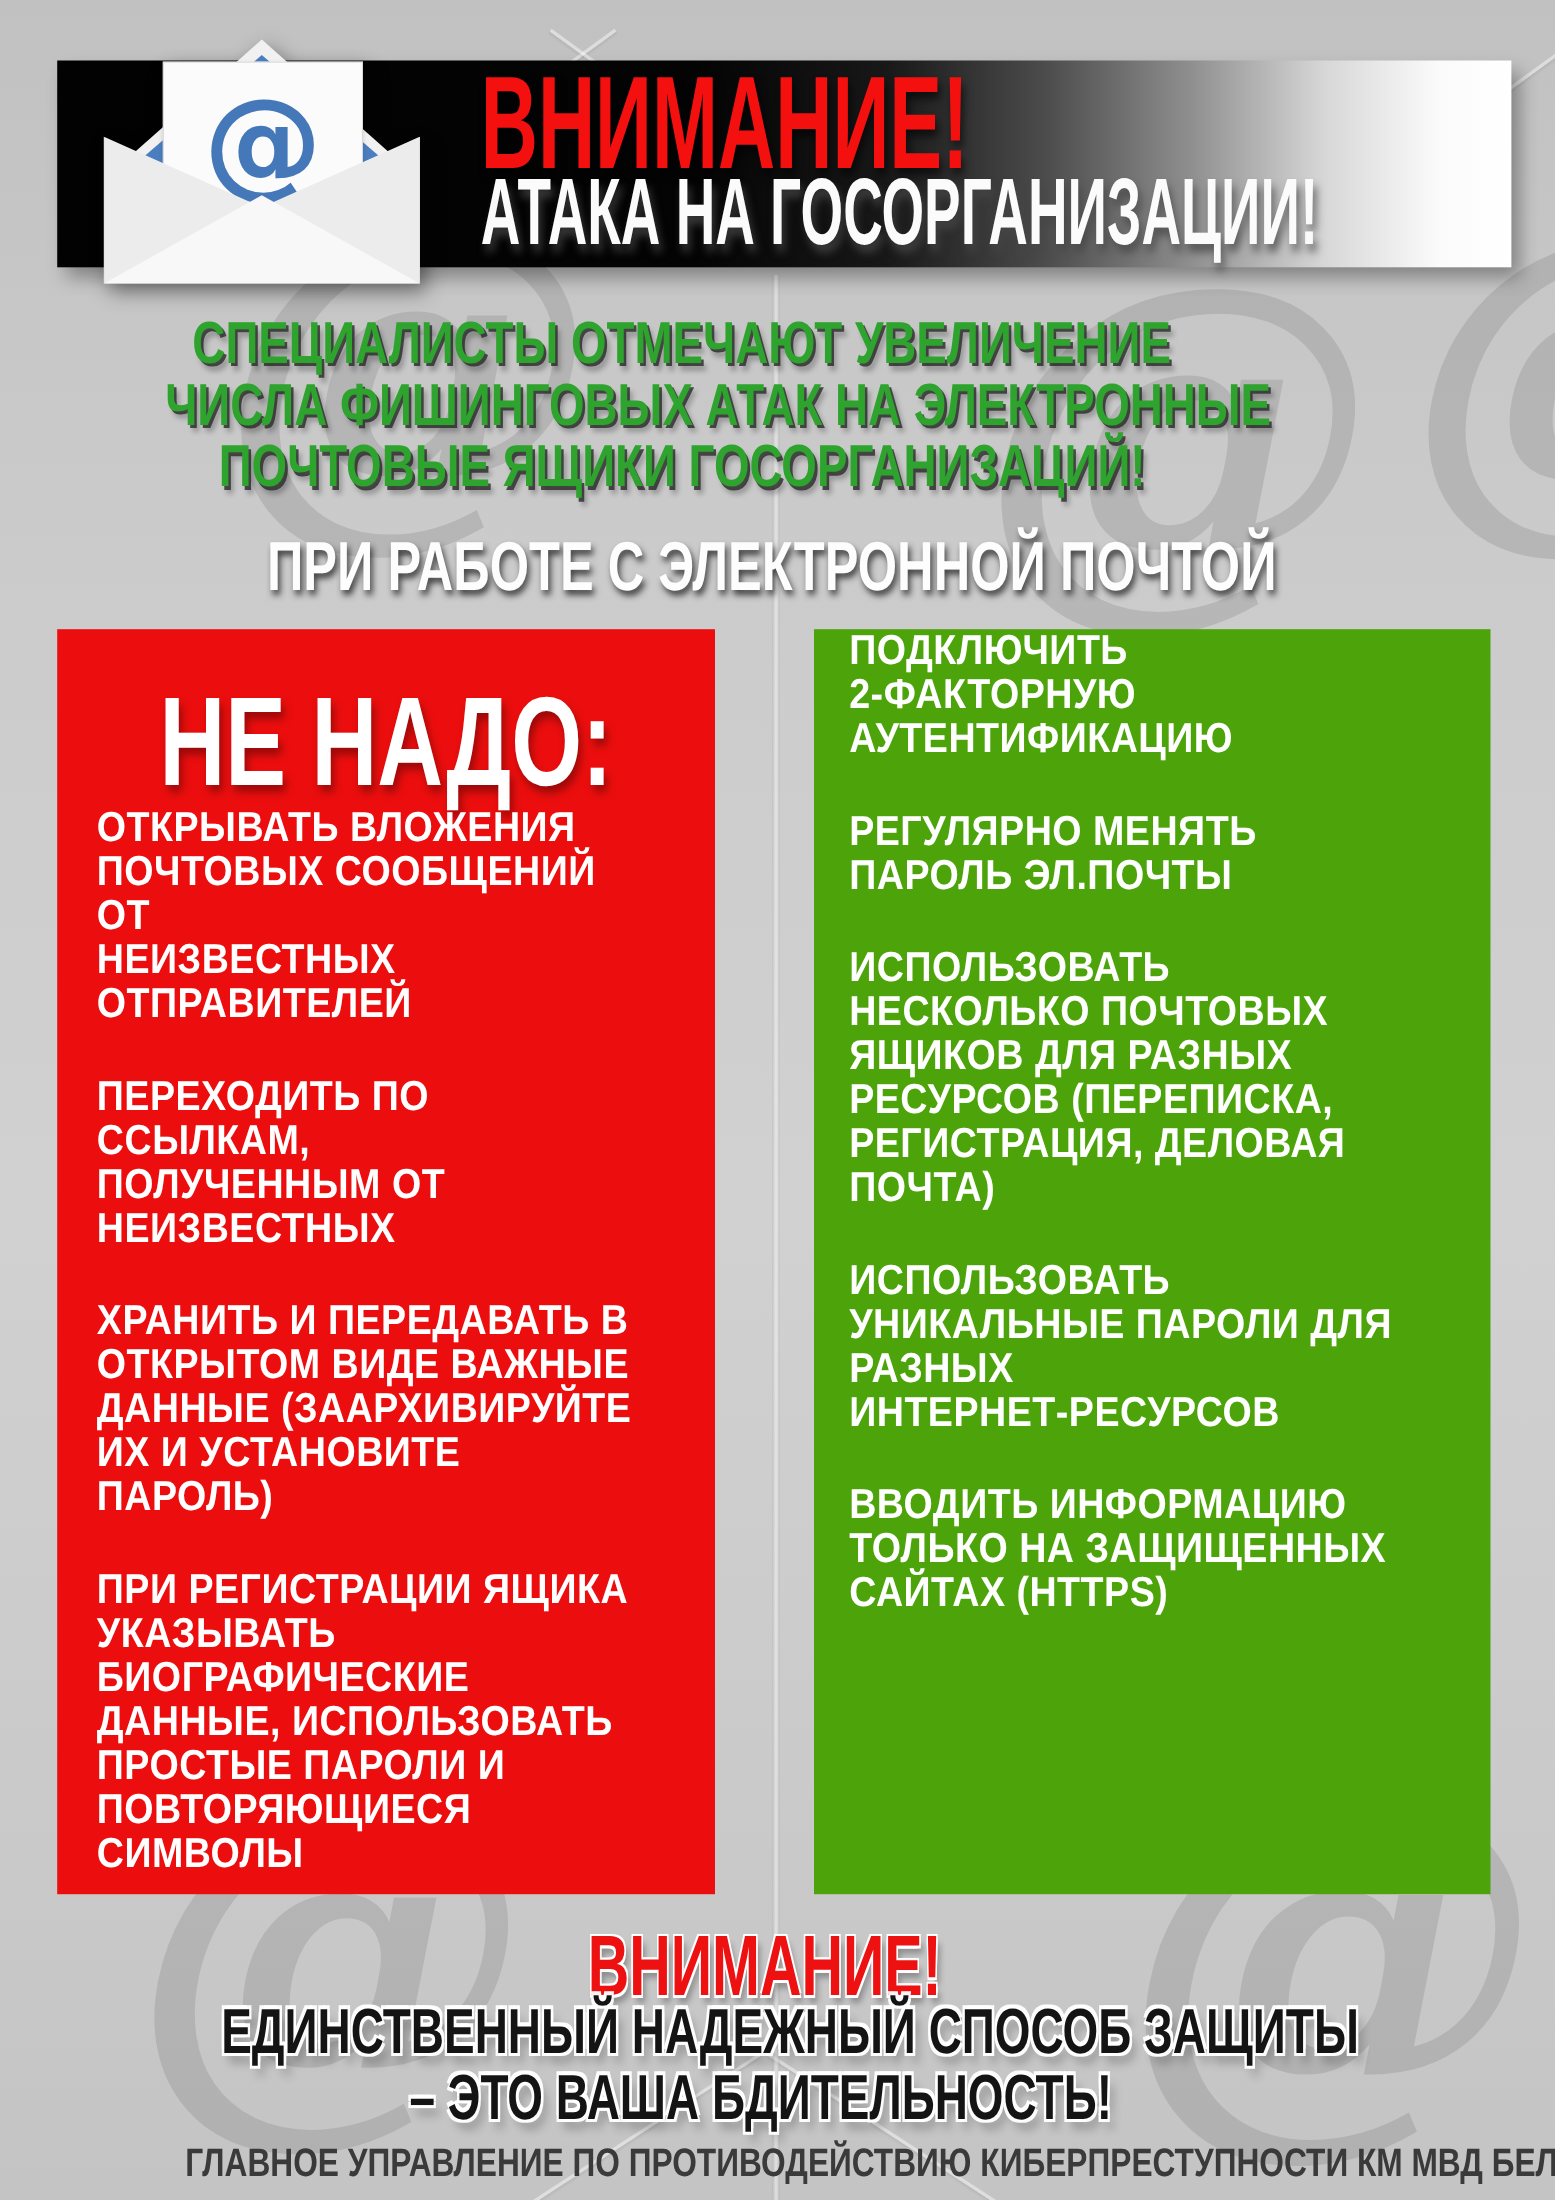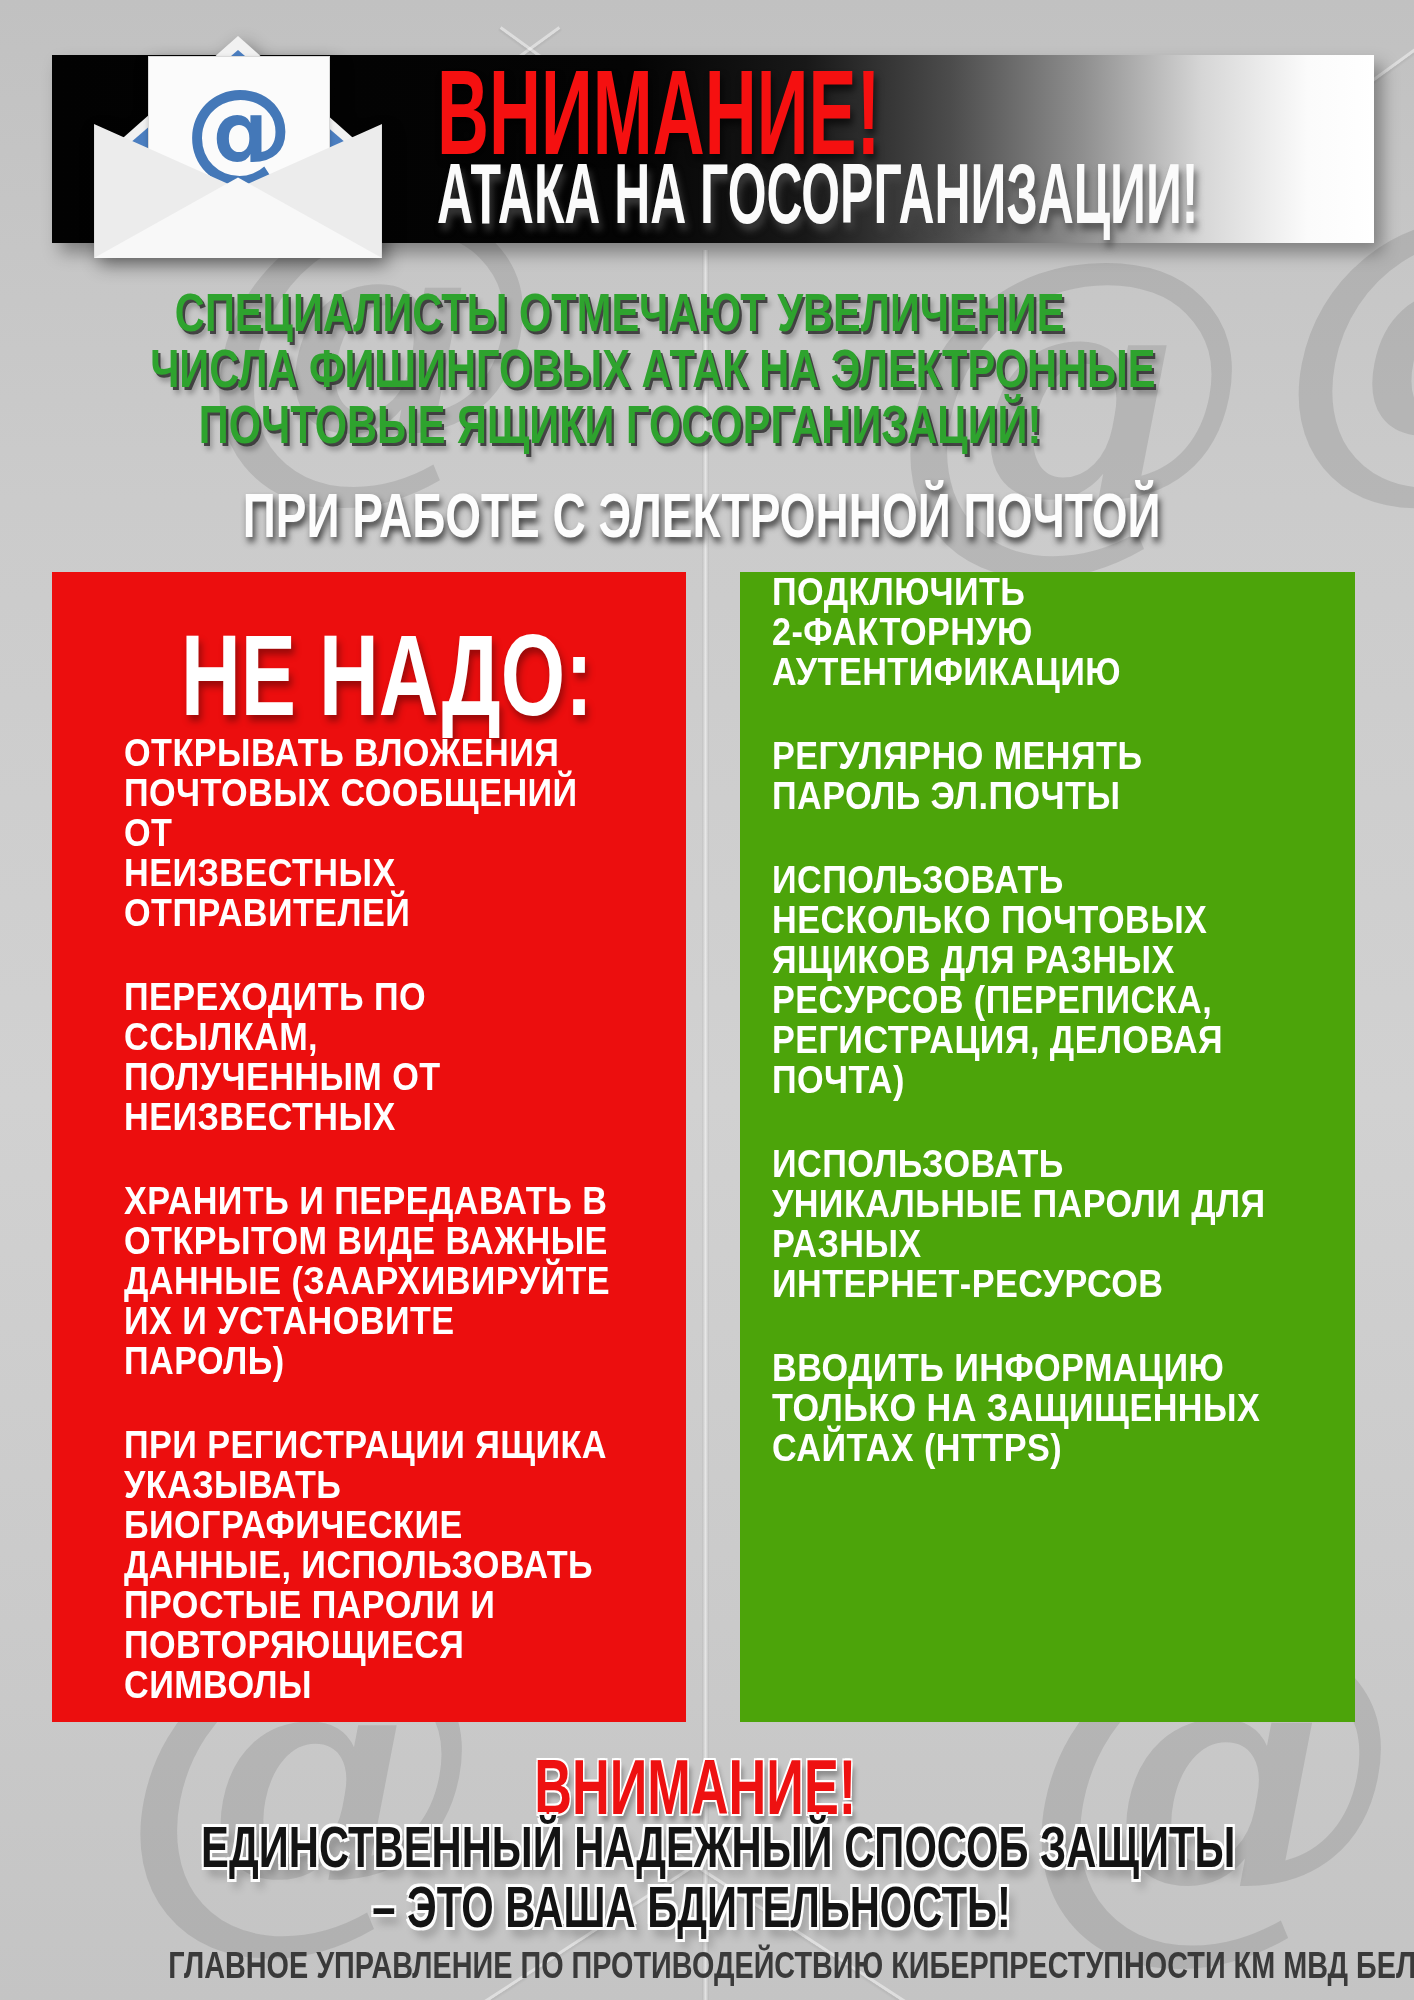--- a/index.html
+++ b/index.html
@@ -44,21 +44,21 @@
   .env-front{position:absolute;left:2px;top:96px;width:288px;height:134px;background:#f8f8f8;
     clip-path:polygon(50% 40%,100% 100%,0 100%);}
   
   .intro{position:absolute;left:0;top:284px;width:1240px;text-align:center;}
   .intro-line{font-size:54px;line-height:56px;color:#2ea32e;
     text-shadow:3px 3px 0 rgba(40,40,40,0.8),6px 7px 6px rgba(0,0,0,0.25);}
   .subtitle{position:absolute;left:0;top:484px;width:1330px;text-align:right;
     font-size:63px;line-height:1;color:#fdfdfd;text-shadow:3px 5px 7px rgba(40,40,40,0.85);}
   
   .box{position:absolute;top:572px;height:1150px;color:#ffffff;}
-  .box-dont{left:52px;width:598px;background:#ec0e0e;padding-left:36px;}
+  .box-dont{left:52px;width:598px;background:#ec0e0e;}
   .box-do{left:740px;width:615px;background:#4ca40a;}
   .box-title{text-align:center;font-size:115px;line-height:1;margin-top:46px;
     color:#ffffff;text-shadow:4px 6px 9px rgba(0,0,0,0.35);}
   .items{}
   .box-dont .items{padding-left:36px;padding-right:16px;}
   .box-do .items{padding-left:32px;}
   .item{font-size:38px;line-height:40px;white-space:pre-line;
     transform:scaleX(0.9);transform-origin:left top;margin-bottom:44px;letter-spacing:0.5px;}
   
   .f-attn{position:absolute;left:0;top:1748px;width:1390px;text-align:center;

